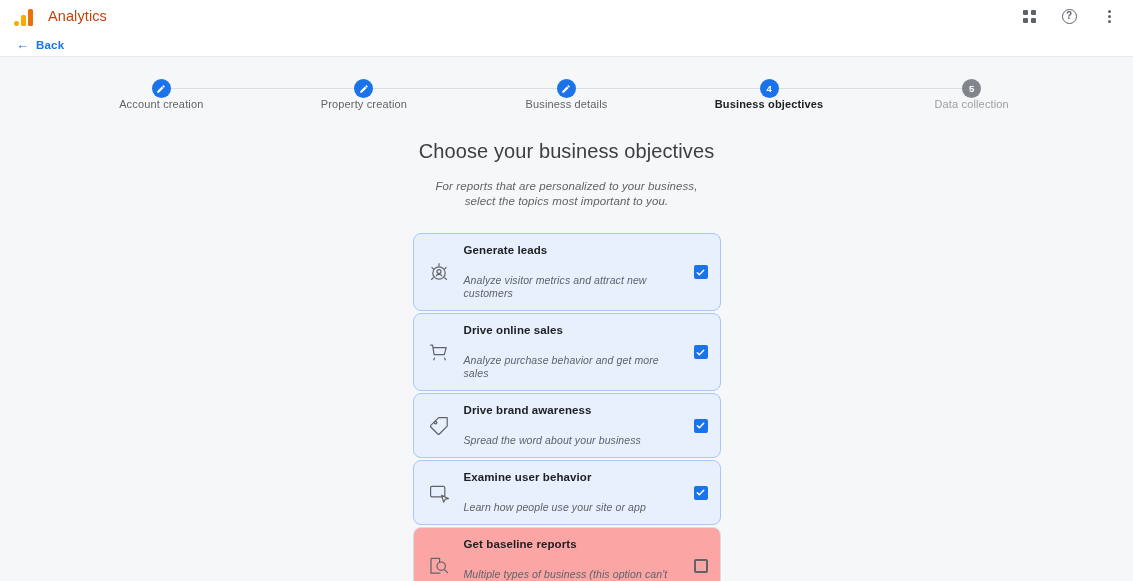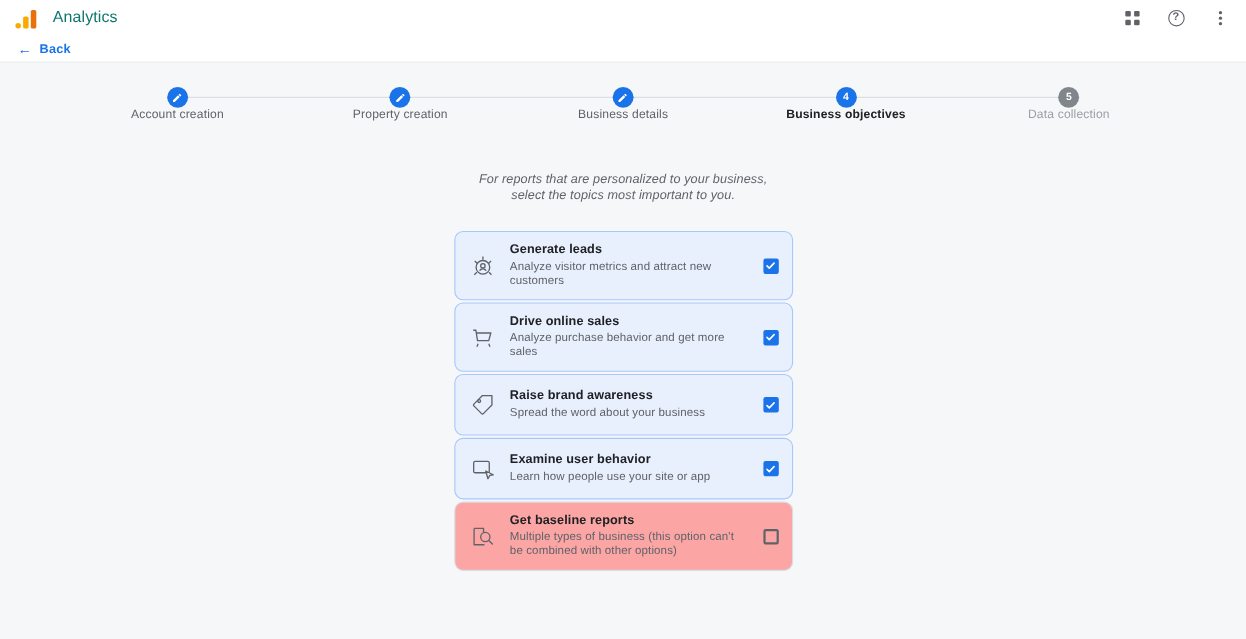--- a/index.html
+++ b/index.html
@@ -18,21 +18,21 @@
     height:33px; background:#ffffff;
     display:flex; align-items:center;
     padding:0 14px 0 14px;
     border-bottom:1px solid #ffffff;
   }
   .ga-logo { width:22px; height:20px; position:relative; margin-right:12px; flex:none; }
   .ga-logo i { position:absolute; bottom:0; border-radius:1.5px; display:block; }
   .ga-logo .b1 { left:0;  width:5px; height:5px;  background:#f9ab00; border-radius:50%; }
   .ga-logo .b2 { left:7px;  width:5px; height:11px; background:#f9ab00; }
   .ga-logo .b3 { left:14px; width:5px; height:17px; background:#e8710a; }
-  .app-title { font-size:14.5px; color:#0f766e; letter-spacing:.1px; }
+  .app-title { font-size:14.5px; color:#c2410c; letter-spacing:.1px; }
   .appbar-spacer { flex:1; }
   .appbar-icons { display:flex; align-items:center; gap:20px; }
   .icon-btn { width:20px; height:20px; display:flex; align-items:center; justify-content:center; cursor:pointer; }
 
   .apps-grid { width:13px; height:13px; display:grid; grid-template-columns:repeat(2,1fr); grid-template-rows:repeat(2,1fr); gap:3px; }
   .apps-grid span { background:#5f6368; border-radius:1px; display:block; }
 
   .help-icon { width:15px; height:15px; border:1.5px solid #5f6368; border-radius:50%;
     font-size:10px; line-height:12px; text-align:center; color:#5f6368; font-weight:bold; }
 
@@ -87,21 +87,21 @@
     border-radius:8px; padding:10px 12px 10px 12px;
     display:flex; align-items:center; gap:12px;
     cursor:pointer; min-height:56px;
   }
   .card.selected { background:#e8effd; border:1px solid #a8c7fa; }
   .card.unselected { background:#fca5a5; border:1px solid #dadce0; }
   .card-icon { width:26px; height:26px; flex:none; display:flex; align-items:center; justify-content:center; }
   .card-icon svg { display:block; }
   .card-text { flex:1; min-width:0; }
   .card-title { font-size:11.5px; font-weight:bold; color:#202124; letter-spacing:.1px; }
-  .card-desc { margin-top:3px; font-size:10.5px; line-height:13px; color:#5f6368; letter-spacing:.1px; }
+  .card-desc { margin-top:18px; font-size:10.5px; line-height:13px; color:#5f6368; letter-spacing:.1px;font-style:italic; }
   .checkbox { width:14px; height:14px; flex:none; border-radius:2px; display:flex; align-items:center; justify-content:center; }
   .checkbox.checked { background:#1a73e8; }
   .checkbox.unchecked { border:2px solid #5f6368; background:transparent; }
   .checkbox svg { display:block; }
 </style>
 </head>
 <body>
 
 <div class="appbar">
   <div class="ga-logo">
@@ -181,20 +181,21 @@
   <div class="step">
 
     <div class="bubble todo">5</div>
     <div class="step-label todo">Data collection</div>
   </div>
 
 </div>
 
 <div class="content">
 
+  <h1 class="page-title">Choose your business objectives</h1>
 
   <div class="page-sub">
     <div>For reports that are personalized to your business,</div>
     <div>select the topics most important to you.</div>
   </div>
 
   <div class="cards">
 
     <div class="card selected">
       <div class="card-icon">
@@ -235,21 +236,21 @@
     </div>
 
     <div class="card selected">
       <div class="card-icon">
         <svg width="24" height="24" viewBox="0 0 24 24" fill="none" stroke="#5f6368" stroke-width="1.2" stroke-linejoin="round">
           <path d="M11.6 3.6H20.2v8.6L12.4 20a1.1 1.1 0 0 1-1.6 0L3.8 13a1.1 1.1 0 0 1 0-1.6z"></path>
           <circle cx="8.6" cy="8.6" r="1.3"></circle>
         </svg>
       </div>
       <div class="card-text">
-        <div class="card-title">Raise brand awareness</div>
+        <div class="card-title">Drive brand awareness</div>
         <div class="card-desc">Spread the word about your business</div>
       </div>
       <div class="checkbox checked">
         <svg width="11" height="11" viewBox="0 0 24 24" fill="none" stroke="#ffffff" stroke-width="3.2" stroke-linecap="round" stroke-linejoin="round">
             <path d="M5 12.5l4.5 4.5L19 7"></path>
           </svg>
       </div>
     </div>
 
     <div class="card selected">

